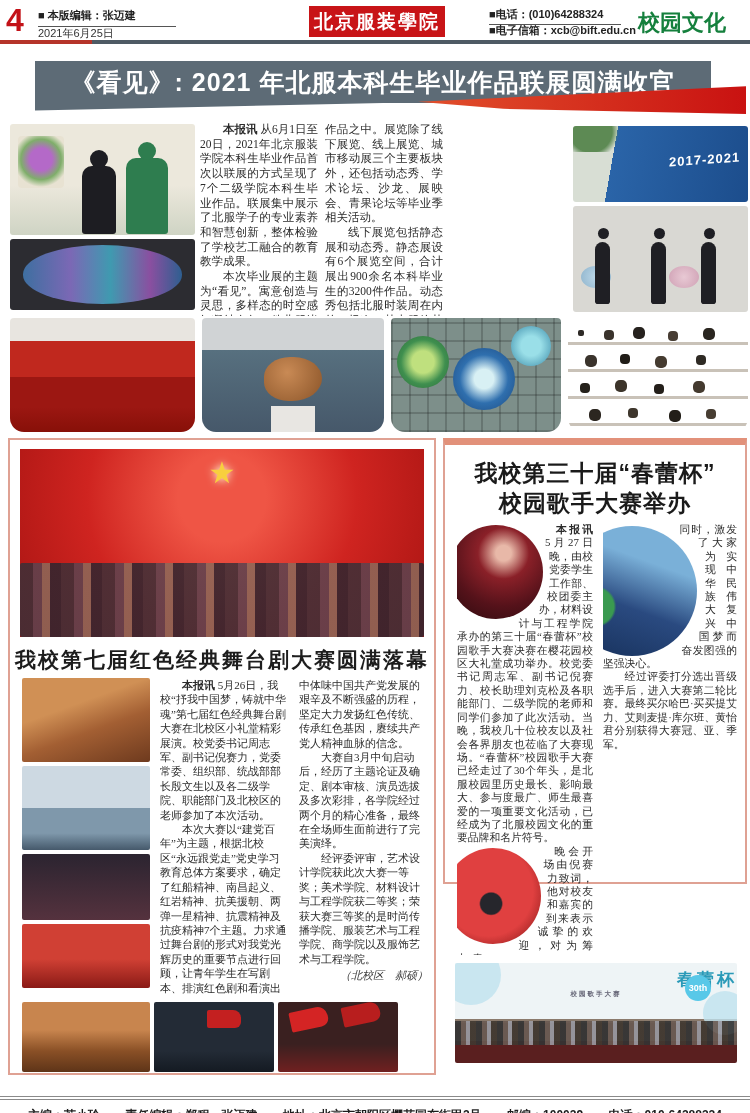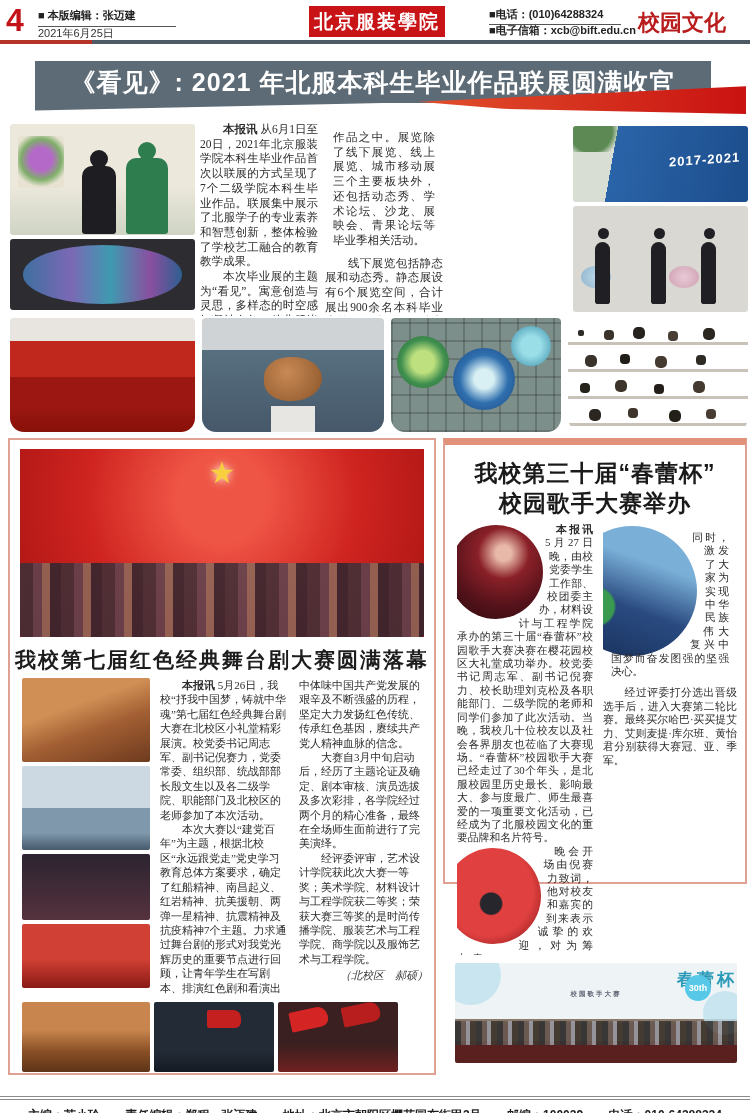--- a/index.html
+++ b/index.html
@@ -10,38 +10,38 @@
   
   .h-num{left:6px;top:2px;font:700 32px "Liberation Sans",sans-serif;color:#c31218;}
   .h-ed{left:38px;top:8px;font:700 11px "Liberation Sans",sans-serif;color:#222;
         border-bottom:1px solid #555;padding:0 40px 3px 0;}
   .h-date{left:38px;top:26px;font:11px "Liberation Sans",sans-serif;color:#333;}
   .masthead{left:309px;top:6px;width:136px;height:31px;background:#c81417;color:#fff;
         font:700 19px/31px "DejaVu Serif",serif;text-align:center;letter-spacing:2px;}
   .h-phone{left:489px;top:7px;font:700 11px "Liberation Sans",sans-serif;color:#222;
         border-bottom:1px solid #555;padding:0 18px 2px 0;}
   .h-email{left:489px;top:23px;font:700 11px "Liberation Sans",sans-serif;color:#222;}
-  .h-section{left:638px;top:8px;font:700 22px "Liberation Sans",sans-serif;color:#b91c1c;}
+  .h-section{left:638px;top:8px;font:700 22px "Liberation Sans",sans-serif;color:#15803d;}
   .rule-red{left:0;top:40px;width:92px;height:4px;background:#b5342a;}
   .rule-slate{left:92px;top:40px;width:658px;height:4px;background:#4e5a64;}
 
   
   .banner{left:35px;top:61px;width:676px;height:42px;background:#5d6b76;
           color:#fff;font:700 25px/42px "Liberation Sans",sans-serif;text-align:center;
           letter-spacing:1px;white-space:nowrap;}
   .banner-tail{left:35px;top:102px;width:395px;height:10px;background:#5d6b76;
           clip-path:polygon(0 0,100% 0,0 85%);}
   .banner-swoosh{left:418px;top:85px;width:328px;height:29px;
           background:linear-gradient(90deg,#e2502c,#c91211);
           clip-path:polygon(0 58%,100% 4%,100% 100%,26% 82%);}
 
   
   .colm{font-size:11.5px;line-height:14.7px;text-align:justify;overflow:hidden;}
   .ind{text-indent:2em;margin:0;}
-  .cont{text-indent:0;margin:8px;}
+  .cont{text-indent:0;margin:0;}
   .lead{font-weight:700;font-family:Liberation Serif, serif;}
   .byline{text-align:right;font-style:italic;color:#3a3a3a;margin:2px 0 0;}
 
   
   .a1-col{top:122px;width:118px;height:194px;}
   .ph{position:absolute;border-radius:3px;overflow:hidden;}
   .phA{left:10px;top:124px;width:185px;height:111px;
        background:linear-gradient(180deg,#ece8dc 0 55%,#cfd4c4);}
   .phA .art{position:absolute;left:8px;top:12px;width:46px;height:52px;border-radius:4px;
        background:radial-gradient(circle at 50% 45%,#b469c8 0 30%,#7fae6a 55%,#e8e2d2 75%);}

